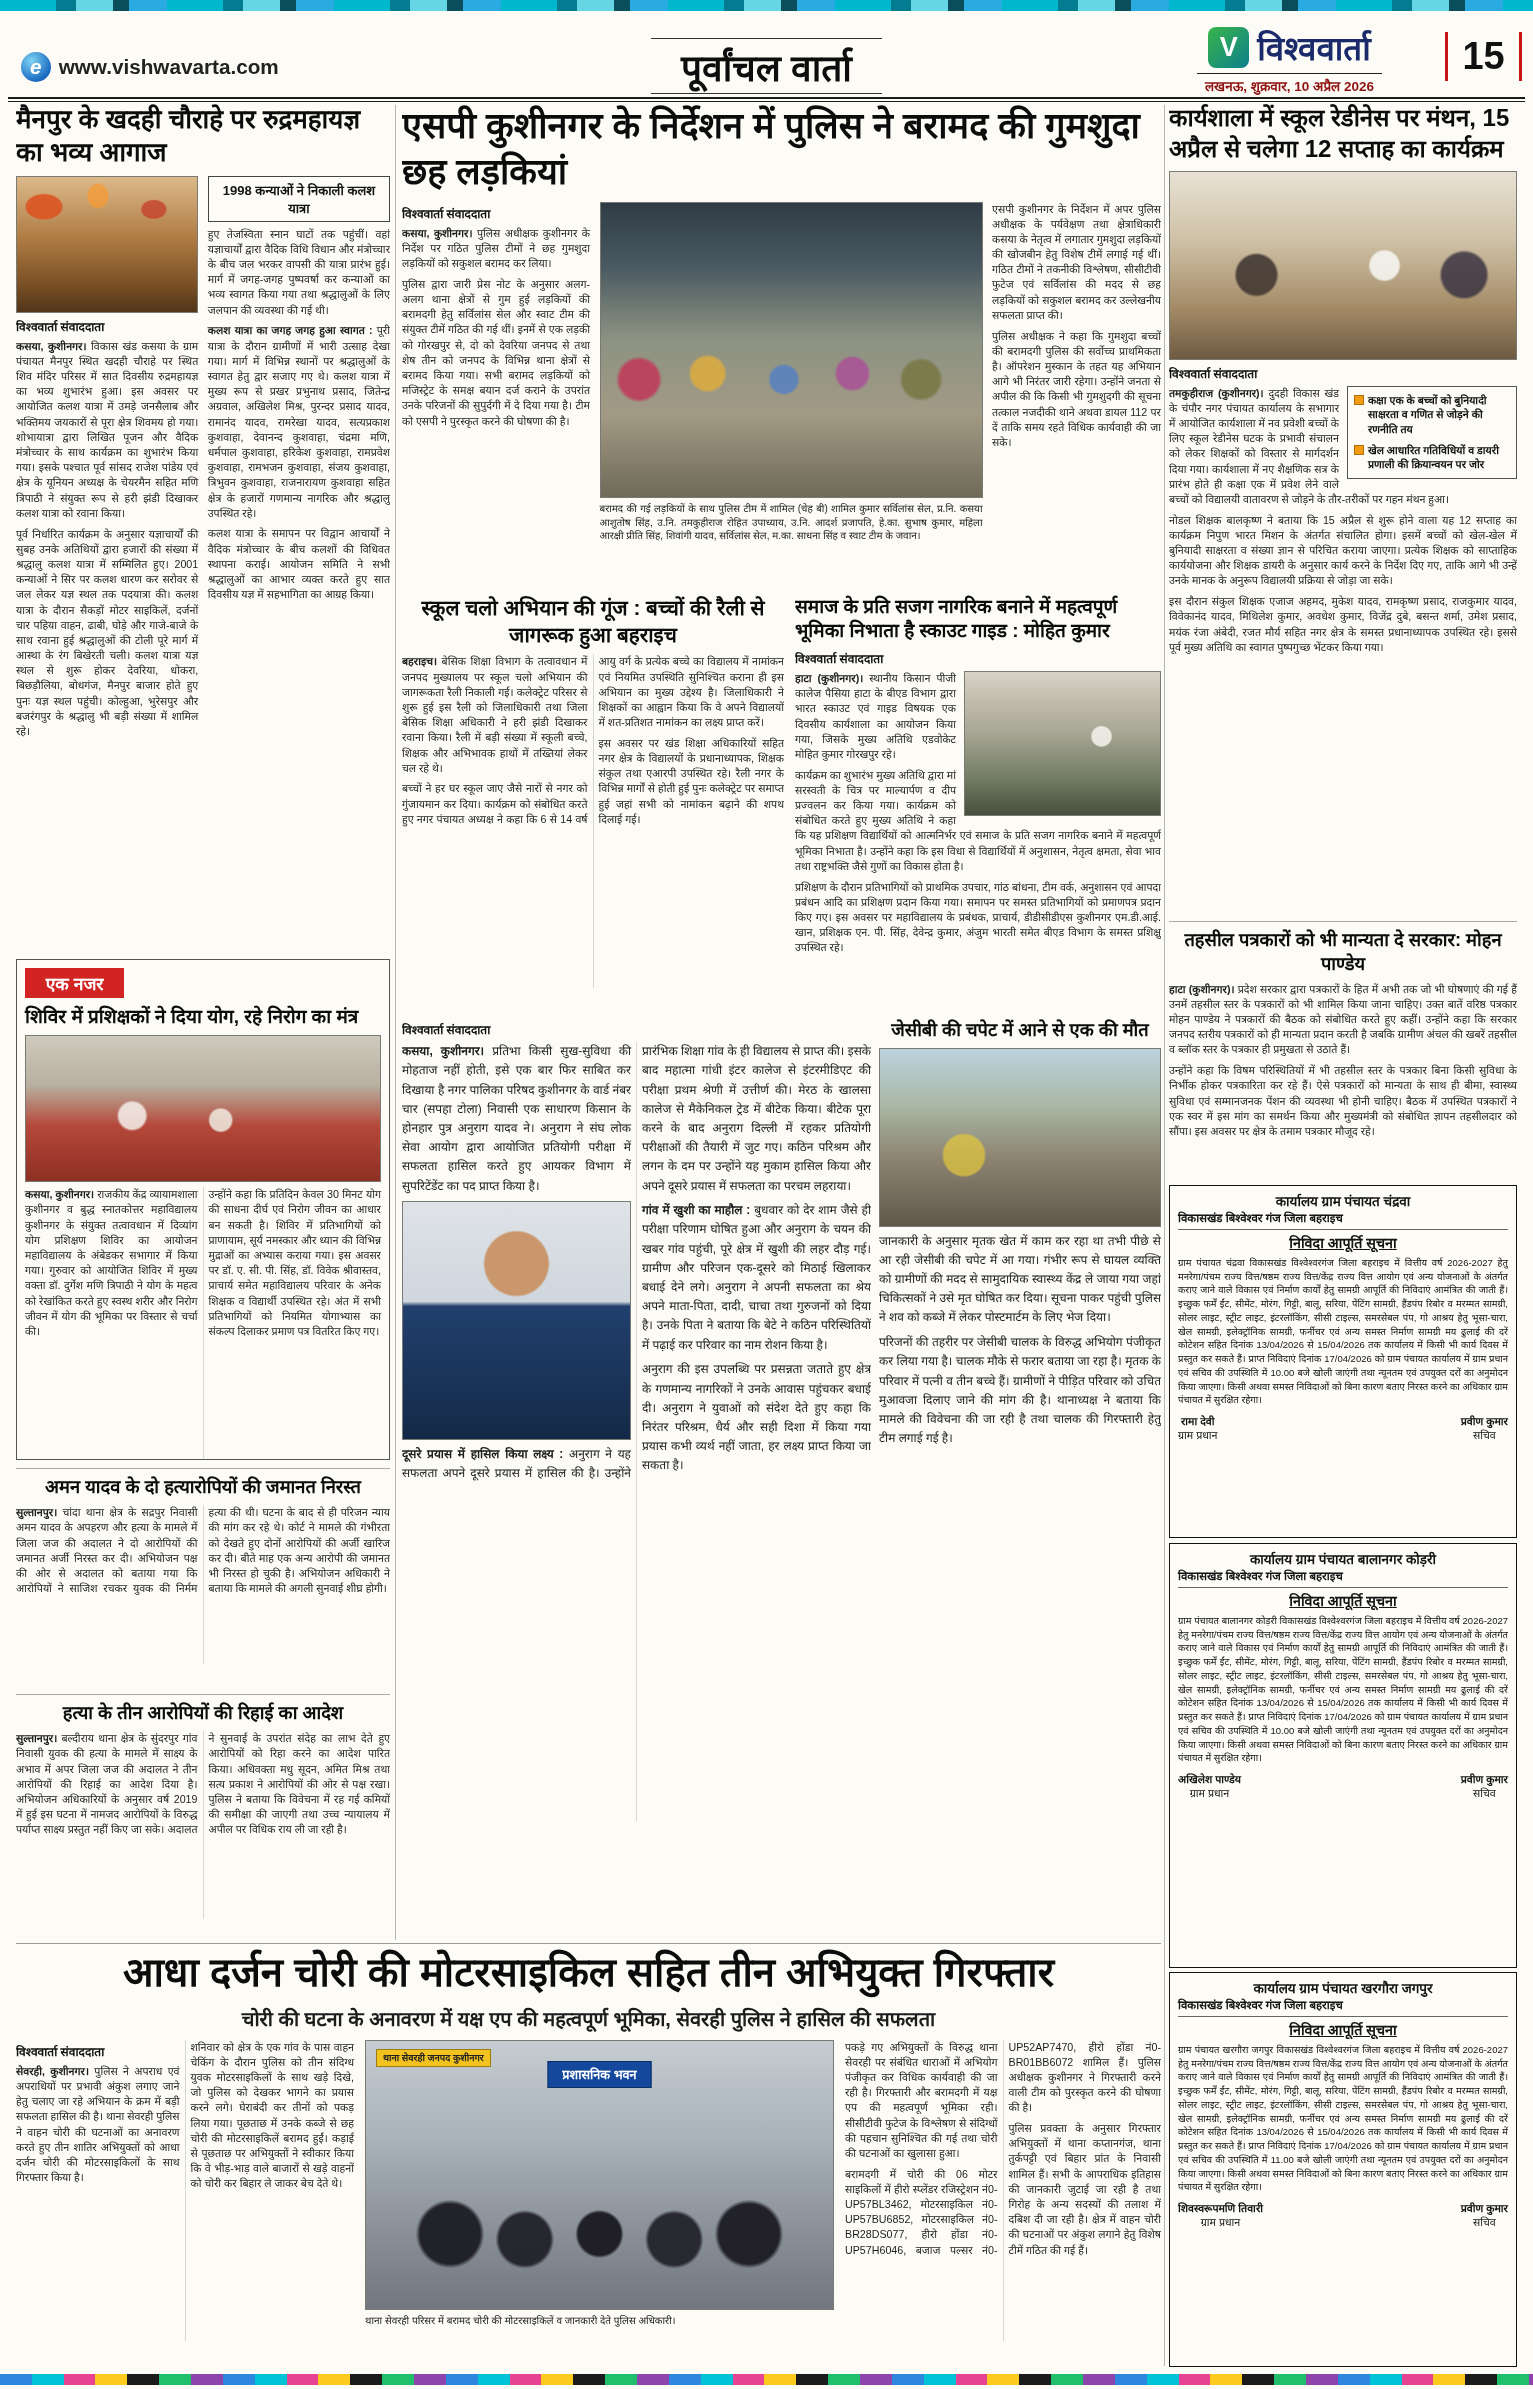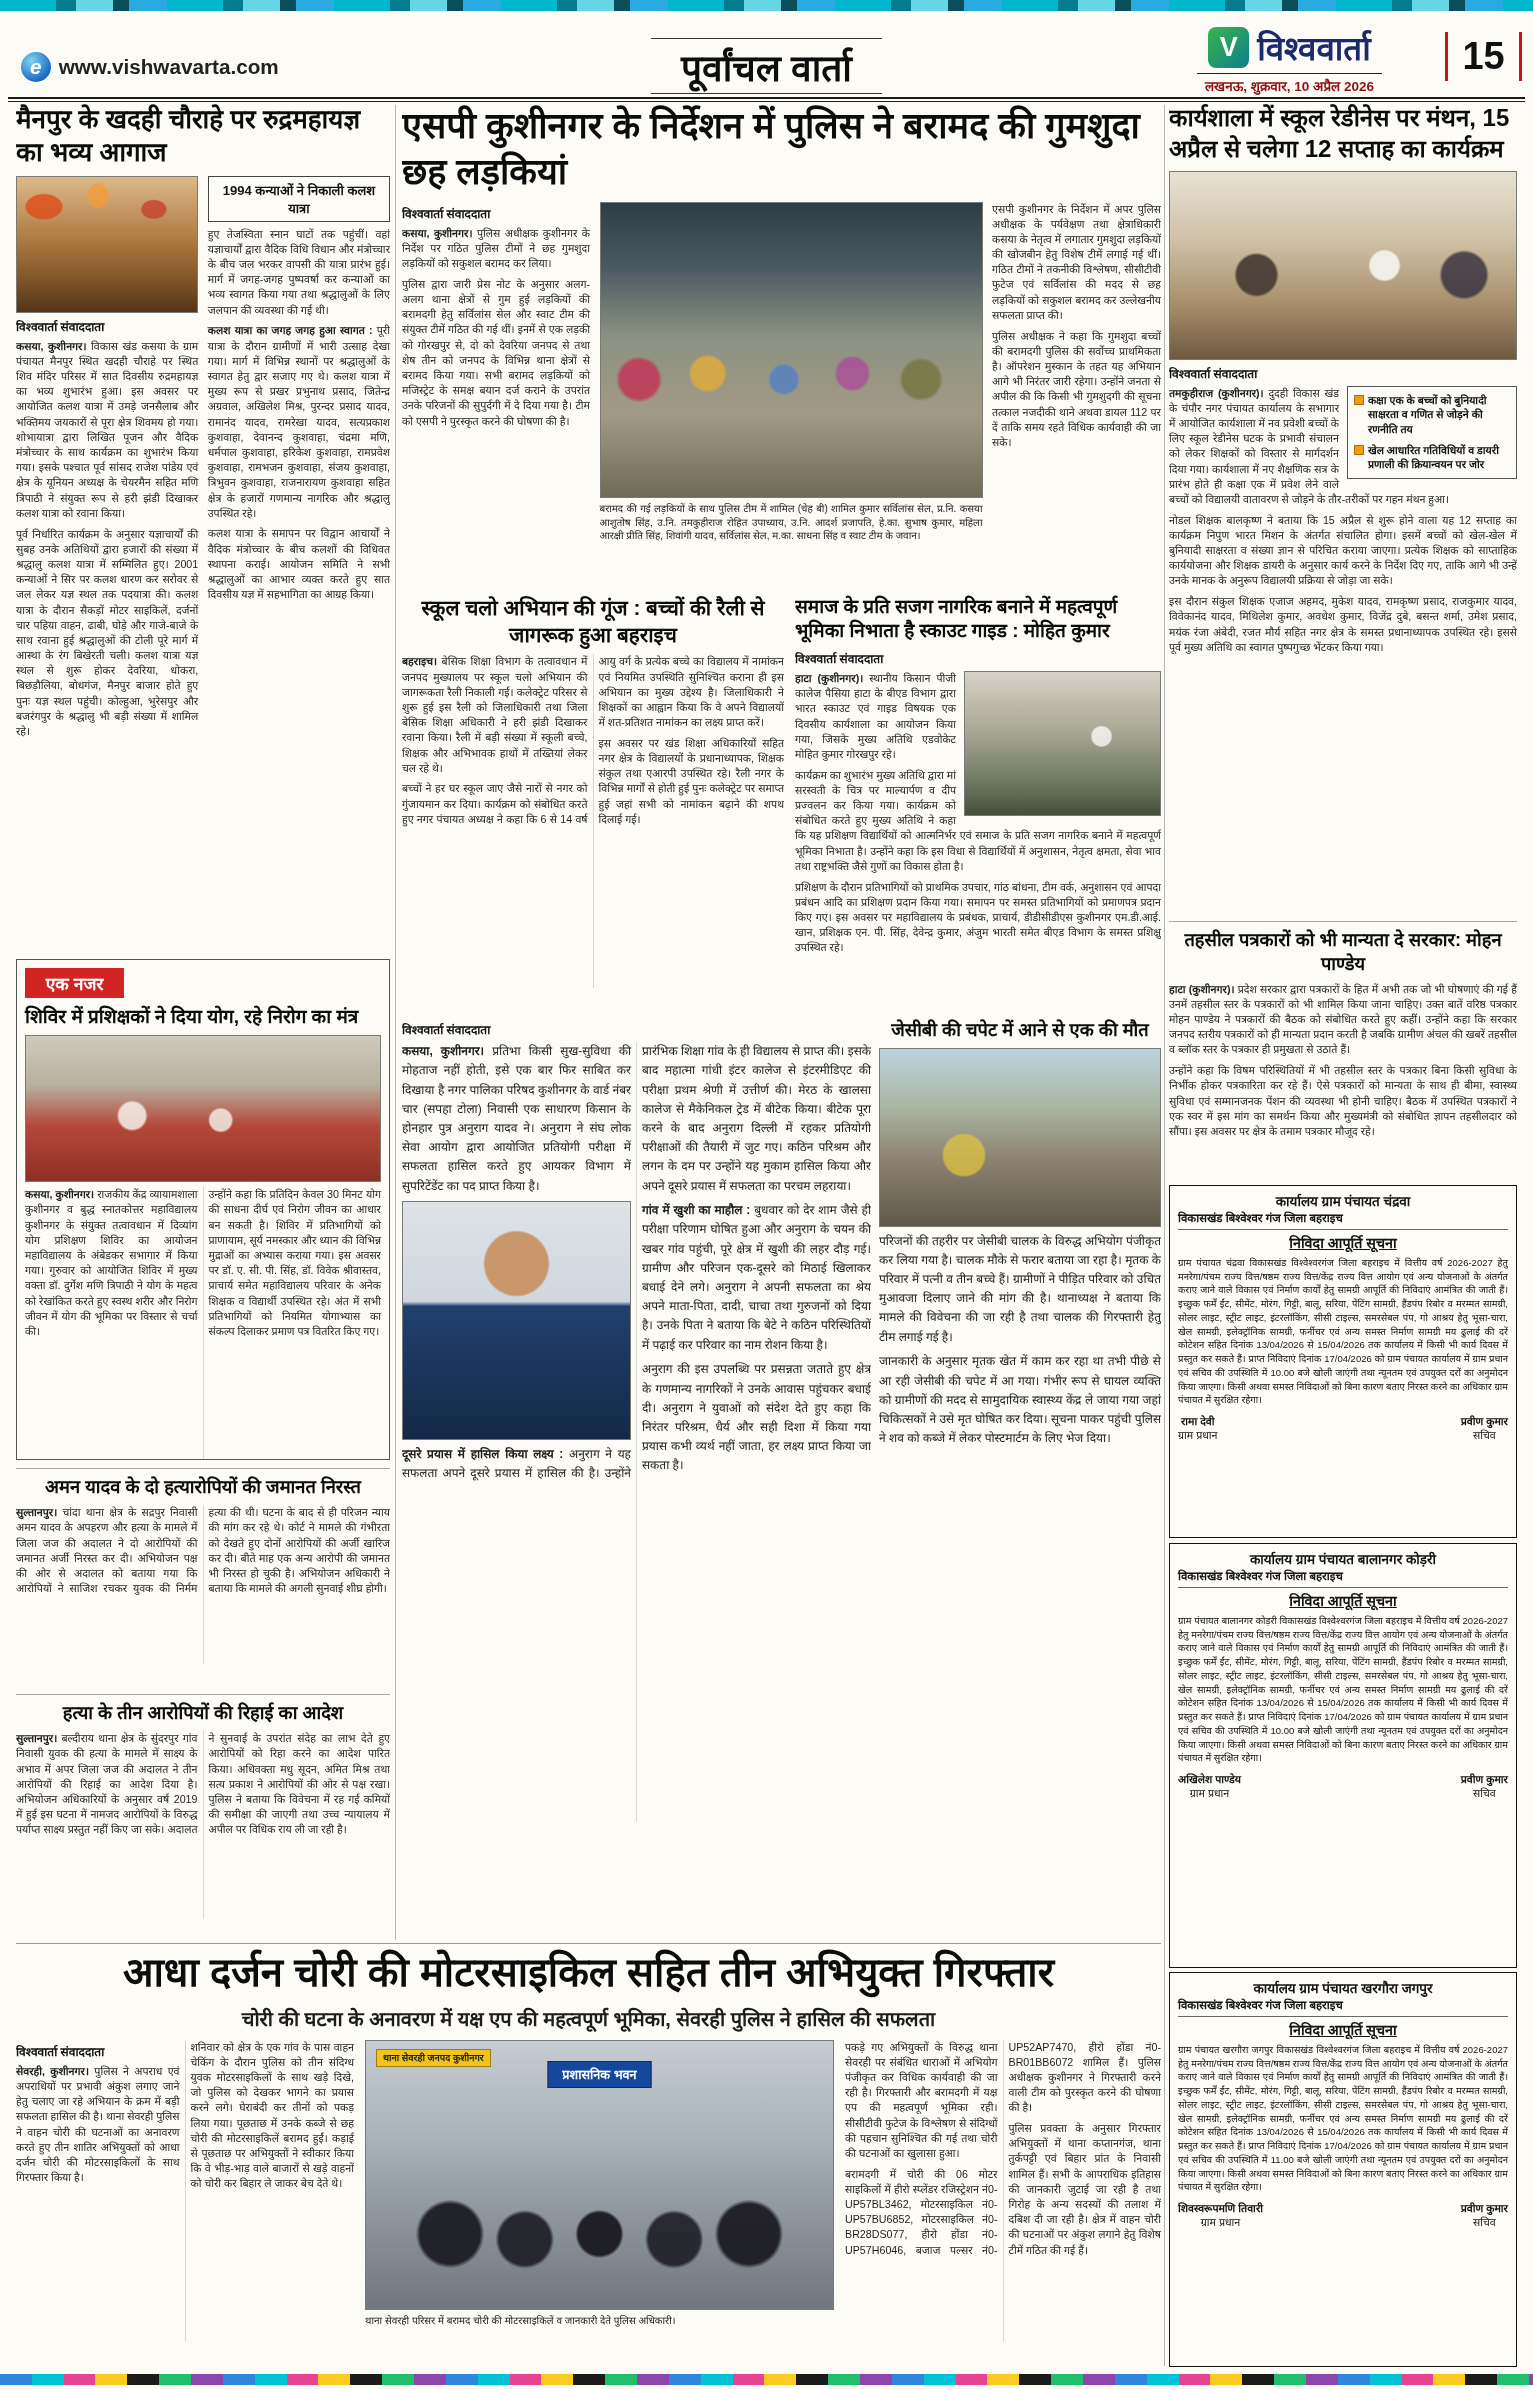--- a/index.html
+++ b/index.html
@@ -102,21 +102,21 @@
   <section class="sec" style="left:16px;top:103px;width:374px;height:851px;">
     <h2 class="h33">मैनपुर के खदही चौराहे पर रुद्रमहायज्ञ का भव्य आगाज</h2>
     <div class="two-col">
       <div class="col">
         <div class="ph ph-yajna" style="height:137px;"></div>
         <p class="byline">विश्ववार्ता संवाददाता</p>
         <p class="body"><b class="dl">कसया, कुशीनगर।</b> <span>विकास खंड कसया के ग्राम पंचायत मैनपुर स्थित खदही चौराहे पर स्थित शिव मंदिर परिसर में सात दिवसीय रुद्रमहायज्ञ का भव्य शुभारंभ हुआ। इस अवसर पर आयोजित कलश यात्रा में उमड़े जनसैलाब और भक्तिमय जयकारों से पूरा क्षेत्र शिवमय हो गया। शोभायात्रा द्वारा लिखित पूजन और वैदिक मंत्रोच्चार के साथ कार्यक्रम का शुभारंभ किया गया। इसके पश्चात पूर्व सांसद राजेश पांडेय एवं क्षेत्र के यूनियन अध्यक्ष के चेयरमैन सहित मणि त्रिपाठी ने संयुक्त रूप से हरी झंडी दिखाकर कलश यात्रा को रवाना किया।</span></p>
         <p class="body">पूर्व निर्धारित कार्यक्रम के अनुसार यज्ञाचार्यों की सुबह उनके अतिथियों द्वारा हजारों की संख्या में श्रद्धालु कलश यात्रा में सम्मिलित हुए। 2001 कन्याओं ने सिर पर कलश धारण कर सरोवर से जल लेकर यज्ञ स्थल तक पदयात्रा की। कलश यात्रा के दौरान सैकड़ों मोटर साइकिलें, दर्जनों चार पहिया वाहन, ढाबी, घोड़े और गाजे-बाजे के साथ रवाना हुई श्रद्धालुओं की टोली पूरे मार्ग में आस्था के रंग बिखेरती चली। कलश यात्रा यज्ञ स्थल से शुरू होकर देवरिया, धोकरा, बिछड़ौलिया, बोधगंज, मैनपुर बाजार होते हुए पुनः यज्ञ स्थल पहुंची। कोल्हुआ, भुरेसपुर और बजरंगपुर के श्रद्धालु भी बड़ी संख्या में शामिल रहे।</p>
       </div>
       <div class="col">
-        <div class="inset-title">1994 कन्याओं ने निकाली कलश यात्रा</div>
+        <div class="inset-title">1998 कन्याओं ने निकाली कलश यात्रा</div>
         <p class="body">हुए तेजस्विता स्नान घाटों तक पहुंचीं। वहां यज्ञाचार्यों द्वारा वैदिक विधि विधान और मंत्रोच्चार के बीच जल भरकर वापसी की यात्रा प्रारंभ हुई। मार्ग में जगह-जगह पुष्पवर्षा कर कन्याओं का भव्य स्वागत किया गया तथा श्रद्धालुओं के लिए जलपान की व्यवस्था की गई थी।</p>
         <p class="body"><b>कलश यात्रा का जगह जगह हुआ स्वागत :</b> <span>पूरी यात्रा के दौरान ग्रामीणों में भारी उत्साह देखा गया। मार्ग में विभिन्न स्थानों पर श्रद्धालुओं के स्वागत हेतु द्वार सजाए गए थे। कलश यात्रा में मुख्य रूप से प्रखर प्रभुनाथ प्रसाद, जितेन्द्र अग्रवाल, अखिलेश मिश्र, पुरन्दर प्रसाद यादव, रामानंद यादव, रामरेखा यादव, सत्यप्रकाश कुशवाहा, देवानन्द कुशवाहा, चंद्रमा मणि, धर्मपाल कुशवाहा, हरिकेश कुशवाहा, रामप्रवेश कुशवाहा, रामभजन कुशवाहा, संजय कुशवाहा, त्रिभुवन कुशवाहा, राजनारायण कुशवाहा सहित क्षेत्र के हजारों गणमान्य नागरिक और श्रद्धालु उपस्थित रहे।</span></p>
         <p class="body">कलश यात्रा के समापन पर विद्वान आचार्यों ने वैदिक मंत्रोच्चार के बीच कलशों की विधिवत स्थापना कराई। आयोजन समिति ने सभी श्रद्धालुओं का आभार व्यक्त करते हुए सात दिवसीय यज्ञ में सहभागिता का आग्रह किया।</p>
       </div>
     </div>
   </section>
 
   <section class="sec box" style="left:16px;top:959px;width:374px;height:501px;">
     <div class="tag-red">एक नजर</div>
     <h3 class="h24">शिविर में प्रशिक्षकों ने दिया योग, रहे निरोग का मंत्र</h3>
@@ -187,22 +187,22 @@
       <div class="ph ph-portrait" style="height:239px;"></div>
       <p class="body"><b>दूसरे प्रयास में हासिल किया लक्ष्य :</b> <span>अनुराग ने यह सफलता अपने दूसरे प्रयास में हासिल की है। उन्होंने प्रारंभिक शिक्षा गांव के ही विद्यालय से प्राप्त की। इसके बाद महात्मा गांधी इंटर कालेज से इंटरमीडिएट की परीक्षा प्रथम श्रेणी में उत्तीर्ण की। मेरठ के खालसा कालेज से मैकेनिकल ट्रेड में बीटेक किया। बीटेक पूरा करने के बाद अनुराग दिल्ली में रहकर प्रतियोगी परीक्षाओं की तैयारी में जुट गए। कठिन परिश्रम और लगन के दम पर उन्होंने यह मुकाम हासिल किया और अपने दूसरे प्रयास में सफलता का परचम लहराया।</span></p>
       <p class="body"><b>गांव में खुशी का माहौल :</b> <span>बुधवार को देर शाम जैसे ही परीक्षा परिणाम घोषित हुआ और अनुराग के चयन की खबर गांव पहुंची, पूरे क्षेत्र में खुशी की लहर दौड़ गई। ग्रामीण और परिजन एक-दूसरे को मिठाई खिलाकर बधाई देने लगे। अनुराग ने अपनी सफलता का श्रेय अपने माता-पिता, दादी, चाचा तथा गुरुजनों को दिया है। उनके पिता ने बताया कि बेटे ने कठिन परिस्थितियों में पढ़ाई कर परिवार का नाम रोशन किया है।</span></p>
       <p class="body">अनुराग की इस उपलब्धि पर प्रसन्नता जताते हुए क्षेत्र के गणमान्य नागरिकों ने उनके आवास पहुंचकर बधाई दी। अनुराग ने युवाओं को संदेश देते हुए कहा कि निरंतर परिश्रम, धैर्य और सही दिशा में किया गया प्रयास कभी व्यर्थ नहीं जाता, हर लक्ष्य प्राप्त किया जा सकता है।</p>
     </div>
   </section>
 
   <section class="sec big" style="left:879px;top:1018px;width:282px;height:922px;">
     <h3 class="h23">जेसीबी की चपेट में आने से एक की मौत</h3>
     <div class="ph ph-jcb" style="height:179px;"></div>
+    <p class="body">जानकारी के अनुसार मृतक खेत में काम कर रहा था तभी पीछे से आ रही जेसीबी की चपेट में आ गया। गंभीर रूप से घायल व्यक्ति को ग्रामीणों की मदद से सामुदायिक स्वास्थ्य केंद्र ले जाया गया जहां चिकित्सकों ने उसे मृत घोषित कर दिया। सूचना पाकर पहुंची पुलिस ने शव को कब्जे में लेकर पोस्टमार्टम के लिए भेज दिया।</p>
     <p class="body">परिजनों की तहरीर पर जेसीबी चालक के विरुद्ध अभियोग पंजीकृत कर लिया गया है। चालक मौके से फरार बताया जा रहा है। मृतक के परिवार में पत्नी व तीन बच्चे हैं। ग्रामीणों ने पीड़ित परिवार को उचित मुआवजा दिलाए जाने की मांग की है। थानाध्यक्ष ने बताया कि मामले की विवेचना की जा रही है तथा चालक की गिरफ्तारी हेतु टीम लगाई गई है।</p>
-    <p class="body">जानकारी के अनुसार मृतक खेत में काम कर रहा था तभी पीछे से आ रही जेसीबी की चपेट में आ गया। गंभीर रूप से घायल व्यक्ति को ग्रामीणों की मदद से सामुदायिक स्वास्थ्य केंद्र ले जाया गया जहां चिकित्सकों ने उसे मृत घोषित कर दिया। सूचना पाकर पहुंची पुलिस ने शव को कब्जे में लेकर पोस्टमार्टम के लिए भेज दिया।</p>
   </section>
 
   <section class="sec" style="left:1169px;top:103px;width:348px;height:814px;">
     <h2 class="h31">कार्यशाला में स्कूल रेडीनेस पर मंथन, 15 अप्रैल से चलेगा 12 सप्ताह का कार्यक्रम</h2>
     <div class="ph ph-workshop" style="height:189px;"></div>
     <p class="byline">विश्ववार्ता संवाददाता</p>
     <div>
       <div class="bullet-box">
         <div class="bullet-item">
             <span class="bullet-sq"></span>

